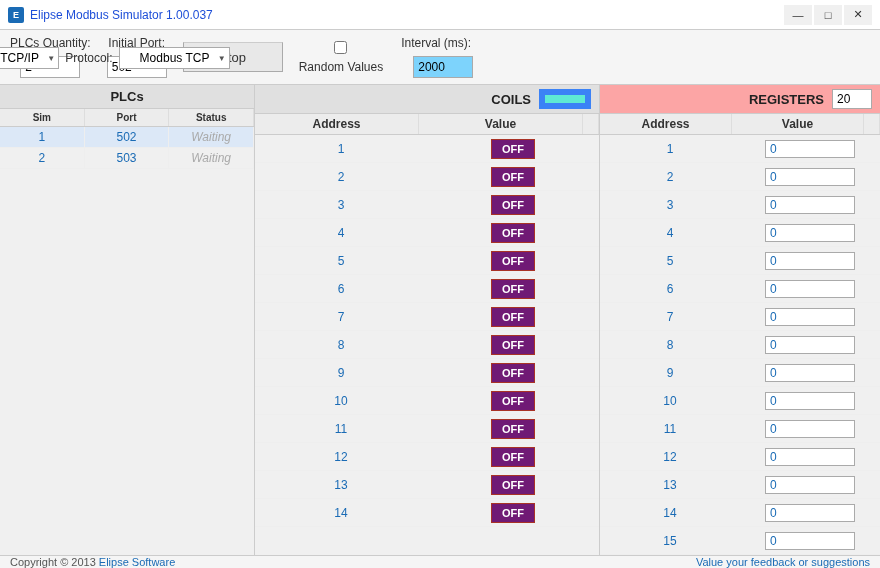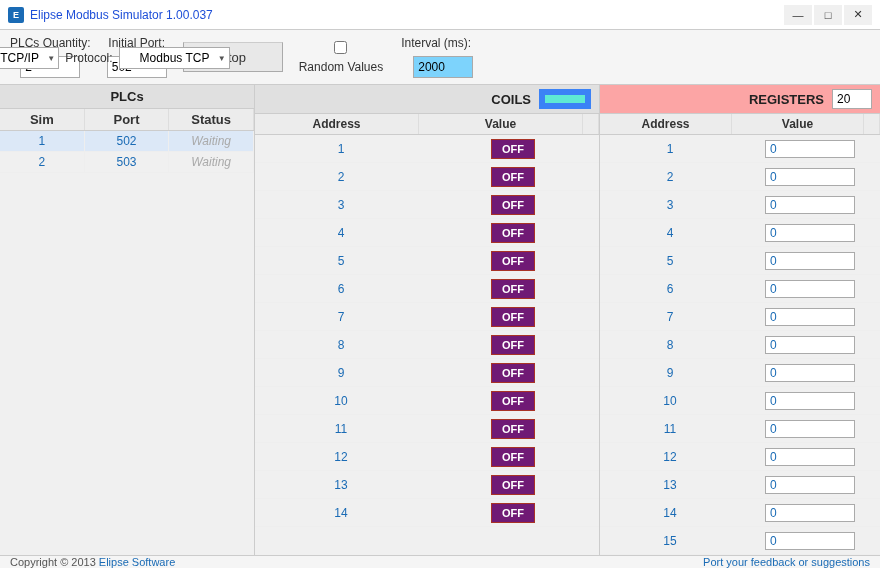--- a/index.html
+++ b/index.html
@@ -171,21 +171,21 @@
     }
     .plcs-table-header {
       display: grid;
       grid-template-columns: 1fr 1fr 1fr;
       background: #ececec;
       border-bottom: 1px solid #ccc;
     }
     .plcs-table-header div {
       padding: 3px 6px;
       font-weight: bold;
-      font-size: 13px;
+      font-size: 10px;
       text-align: center;
       color: #333;
       border-right: 1px solid #ddd;
     }
     .plcs-table-body {
       flex: 1;
       overflow-y: auto;
     }
     .plcs-row {
       display: grid;
@@ -665,14 +665,14 @@
     </div>
       </div>
   </div>
 
 </div>
 
 <div class="footer">
   <div class="footer-left">
     <span>Copyright © 2013 </span><span class="footer-link">Elipse Software</span>
   </div>
-  <a class="footer-link">Port your feedback or suggestions</a>
+  <a class="footer-link">Value your feedback or suggestions</a>
 </div>
 
 </body></html>

